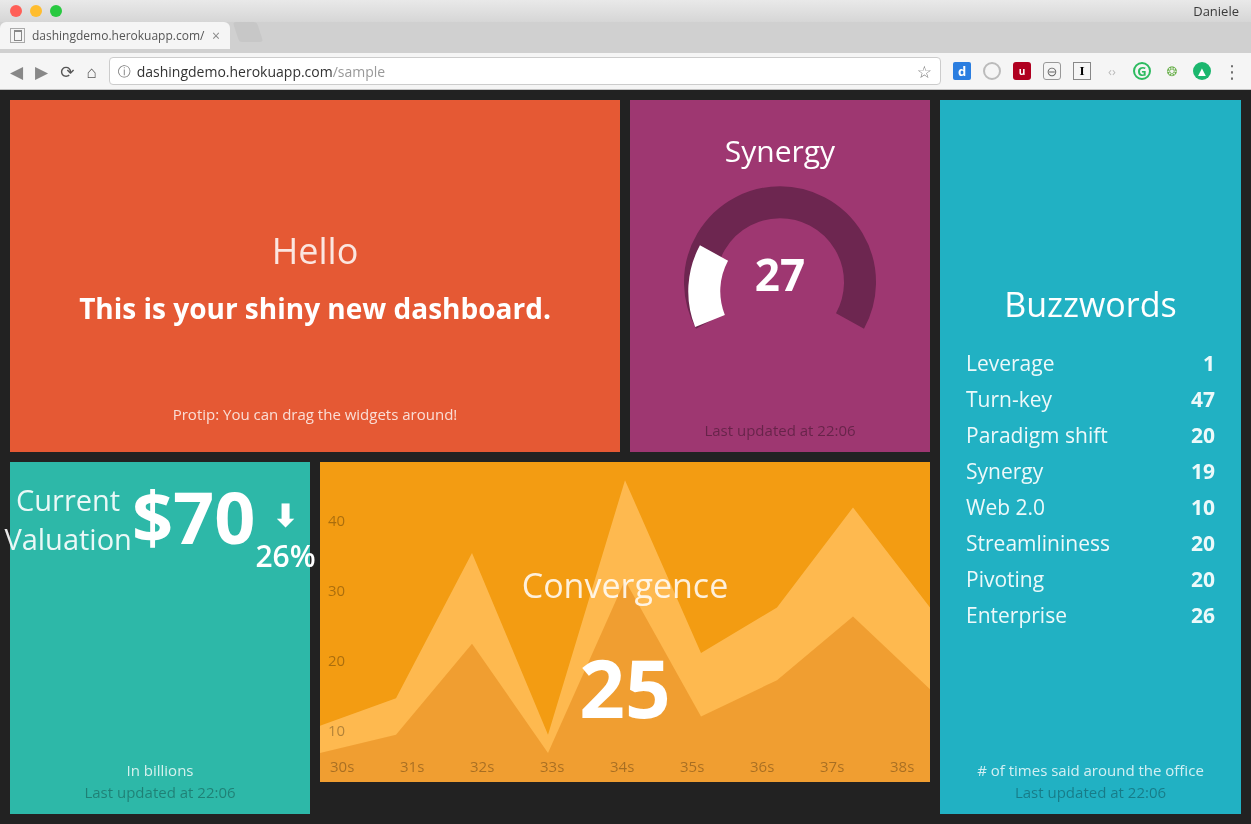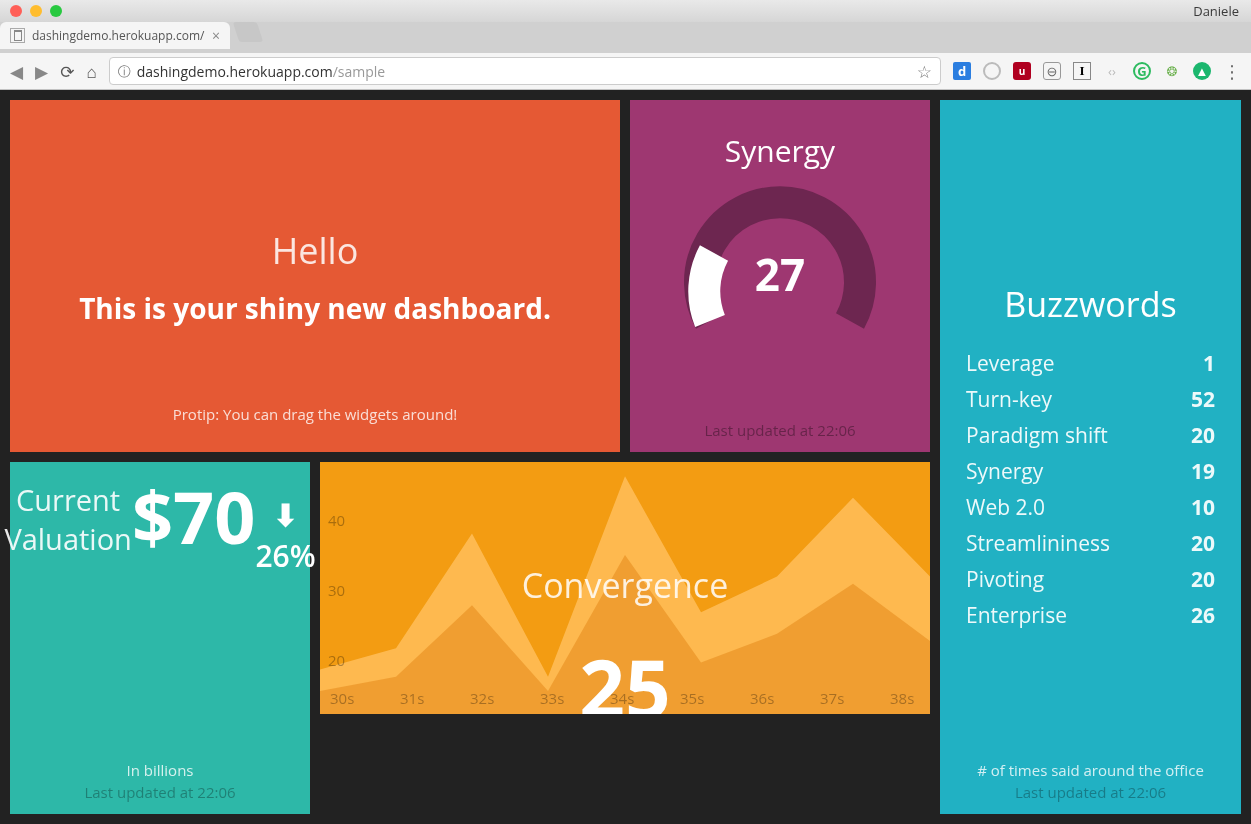--- a/index.html
+++ b/index.html
@@ -54,21 +54,21 @@
   .upd{ position:absolute; bottom:12px; left:0; right:0; font-size:15px; color:rgba(0,0,0,0.35);}
 
   .w-valuation { left:0; top:362px; width:300px; height:352px; background:#2db8a8; padding:18px; display:flex; flex-direction:row; justify-content:center;}
   .w-valuation h1{ font-size:29px; font-weight:400; color:rgba(255,255,255,0.9); margin-bottom:12px;}
   .w-valuation .bigval{ font-size:72px; font-weight:700; line-height:1;}
   .w-valuation .chg{ font-size:30px; font-weight:600; margin-top:14px;}
   .w-valuation .arrow{display:inline-block;}
   .w-valuation .sub{ position:absolute; bottom:34px; left:0; right:0; font-size:15px; color:rgba(255,255,255,0.8);}
   .upd2{ position:absolute; bottom:12px; left:0; right:0; font-size:15px; color:rgba(0,0,0,0.3);}
 
-  .w-conv { left:310px; top:362px; width:610px; height:252px; background:#f39c12; overflow:hidden;}
+  .w-conv { left:310px; top:362px; width:610px; height:320px; background:#f39c12; overflow:hidden;}
   .w-conv h1{ font-size:34px; font-weight:400; color:rgba(255,255,255,0.85); margin-top:100px;}
   .w-conv .bigval{ font-size:80px; font-weight:700; margin-top:24px;}
   .axis-y{ position:absolute; left:8px; font-size:15px; color:rgba(0,0,0,0.3);}
   .axis-x{ position:absolute; bottom:6px; font-size:15px; color:rgba(0,0,0,0.3);}
   .spark{ position:absolute; left:0; bottom:0; width:100%; height:100%; }
 
   .w-buzz { left:930px; top:0; width:301px; height:714px; background:#21b1c3; padding:20px; display:flex; flex-direction:column; justify-content:center;}
   .w-buzz h1{ font-size:34px; font-weight:400; margin-bottom:18px;}
   .buzzlist{ list-style:none; text-align:left; padding:0 6px;}
   .buzzlist li{ display:flex; justify-content:space-between; font-size:21px; padding:4px 0; color:rgba(255,255,255,0.92);}
@@ -170,21 +170,21 @@
 
   <div class="widget drag w-buzz">
     <h1>Buzzwords</h1>
     <ul class="buzzlist" id="buzzlist">
           <li>
             <span>Leverage</span>
             <span class="n">1</span>
           </li>
           <li>
             <span>Turn-key</span>
-            <span class="n">52</span>
+            <span class="n">47</span>
           </li>
           <li>
             <span>Paradigm shift</span>
             <span class="n">20</span>
           </li>
           <li>
             <span>Synergy</span>
             <span class="n">19</span>
           </li>
           <li>

